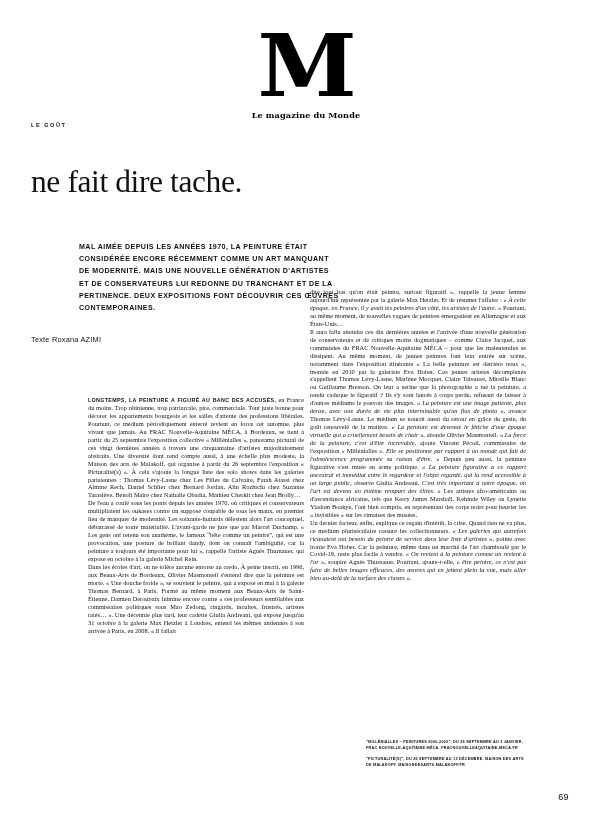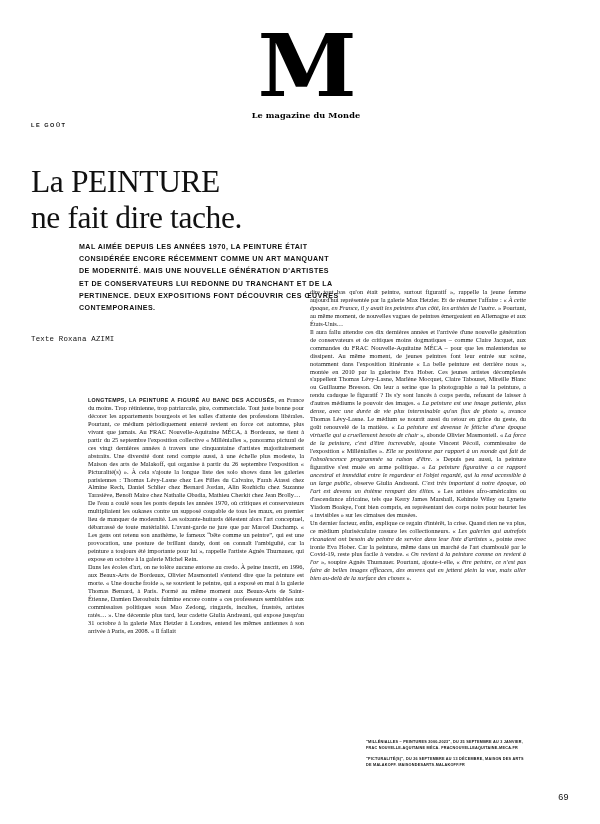--- a/index.html
+++ b/index.html
@@ -62,21 +62,21 @@
     line-height:1.72;
     letter-spacing:0.45px;
     color:#111;
     text-transform:uppercase;
     margin-left:48px;
   }
 
   
   .byline {
     position:absolute; left:31px; top:335px;
-    font-family:Liberation Mono, monospace;
+    font-family:Liberation Sans, sans-serif;
     font-size:7.4px;
     letter-spacing:.2px;
     color:#111;
     text-align:right;
   }
 
   
   .col {
     position:absolute;
     font-family:"Liberation Serif", serif;
@@ -126,21 +126,20 @@
 <div class="page">
 
   <div class="rubric">LE GOÛT</div>
 
   <div class="masthead">
     <span class="mlogo">M</span>
     <div class="mtag">Le magazine du Monde</div>
   </div>
 
   <h1 class="headline">
-    <span>La PEINTURE</span>
     <span class="l2">ne fait dire tache.</span>
   </h1>
 
   <div class="standfirst">MAL AIMÉE DEPUIS LES ANNÉES 1970, LA PEINTURE ÉTAIT CONSIDÉRÉE ENCORE RÉCEMMENT COMME UN ART MANQUANT DE MODERNITÉ. MAIS UNE NOUVELLE GÉNÉRATION D'ARTISTES ET DE CONSERVATEURS LUI REDONNE DU TRANCHANT ET DE LA PERTINENCE. DEUX EXPOSITIONS FONT DÉCOUVRIR CES ŒUVRES CONTEMPORAINES.</div>
 
   <div class="byline">Texte Roxana AZIMI</div>
 
   <div class="col col-left">
       <p><span class="dropcap-lead">LONGTEMPS, LA PEINTURE A FIGURÉ AU BANC DES ACCUSÉS,</span> en France du moins. Trop rétinienne, trop patriarcale, pire, commerciale. Tout juste bonne pour décorer les appartements bourgeois et les salles d'attente des professions libérales. Pourtant, ce médium périodiquement enterré revient en force cet automne, plus vivant que jamais. Au FRAC Nouvelle-Aquitaine MÉCA, à Bordeaux, se tient à partir du 25 septembre l'exposition collective « Millénialles », panorama pictural de ces vingt dernières années à travers une cinquantaine d'artistes majoritairement abstraits. Une diversité dont rend compte aussi, à une échelle plus modeste, la Maison des arts de Malakoff, qui organise à partir du 26 septembre l'exposition « Picturalité(s) ». À cela s'ajoute la longue liste des solo shows dans les galeries parisiennes : Thomas Lévy-Lasne chez Les Filles du Calvaire, Farah Atassi chez Almine Rech, Daniel Schlier chez Bernard Jordan, Alin Rozhicîu chez Suzanne Tarasiève, Benoît Maire chez Nathalie Obadia, Mathieu Cherkit chez Jean Brolly…</p>
       <p>De l'eau a coulé sous les ponts depuis les années 1970, où critiques et conservateurs multipliaient les oukases contre un supposé coupable de tous les maux, en premier lieu de manquer de modernité. Les soixante-huitards délestent alors l'art conceptuel, débarrassé de toute matérialité. L'avant-garde ne jure que par Marcel Duchamp. « Les gens ont retenu son anathème, le fameux “bête comme un peintre”, qui est une provocation, une posture de brillant dandy, dont on connaît l'ambiguïté, car la peinture a toujours été importante pour lui », rappelle l'artiste Agnès Thurnauer, qui expose en octobre à la galerie Michel Rein.</p>

